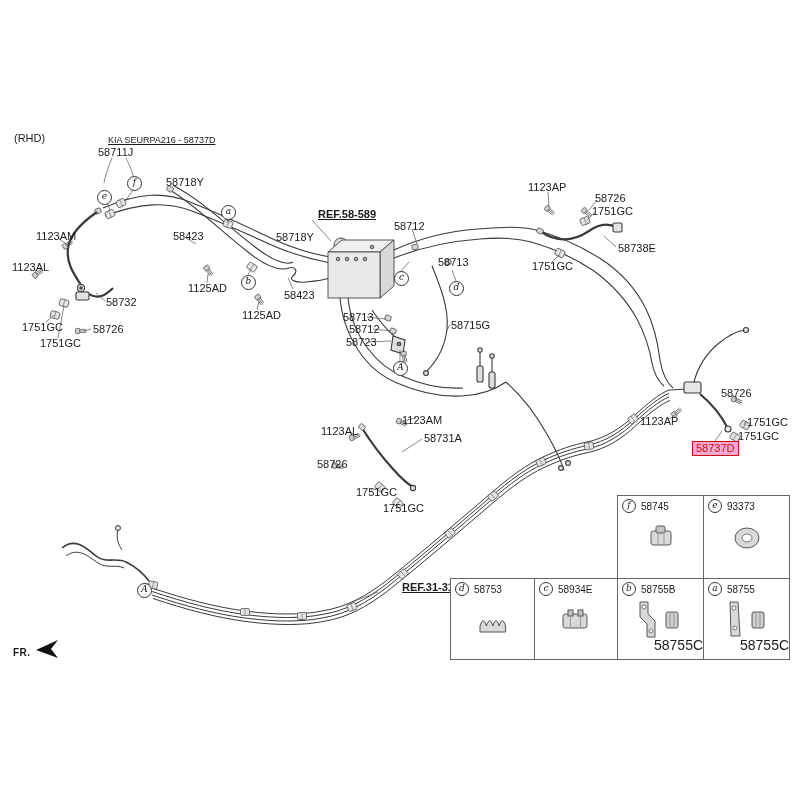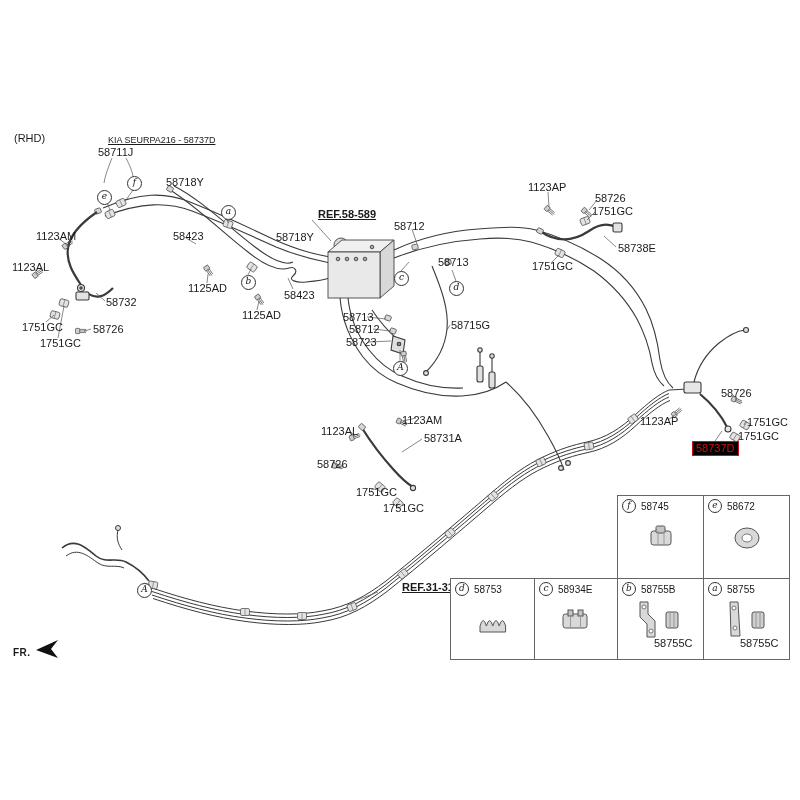--- a/index.html
+++ b/index.html
@@ -3,31 +3,31 @@
 <meta charset="utf-8">
 <style>
   html,body{margin:0;padding:0;background:#fff;}
   .stage{position:relative;width:800px;height:800px;background:#fff;overflow:hidden;
          font-family:"Liberation Sans",sans-serif;color:#1a1a1a;}
   svg.art{position:absolute;left:0;top:0;}
   .lbl{position:absolute;font-size:11px;line-height:1;white-space:nowrap;color:#1a1a1a;}
   .sm{font-size:9px;}
   .u{text-decoration:underline;margin-left:36px;}
   .b{font-weight:bold;}
-  .highlight{color:#cc1111;border:1px solid #cc1111;padding:1px 3px;background:#000000;}
+  .highlight{color:#cc1111;border:1px solid #cc1111;padding:1px 3px;background:#f9a8d4;}
   .callout{position:absolute;width:13px;height:13px;border:1px solid #333;border-radius:50%;
            background:#fff;text-align:center;line-height:13px;
            font:italic 9px "DejaVu Serif",serif;color:#111;}
   .fr{position:absolute;font-weight:bold;font-size:10px;letter-spacing:.5px;}
   .cell{position:absolute;border:1px solid #666;background:#fff;box-sizing:border-box;padding:3px 4px;}
   .cellhead{display:flex;align-items:center;gap:5px;font-size:10px;}
   .co{display:inline-block;width:12px;height:12px;border:1px solid #333;border-radius:50%;
       text-align:center;line-height:12px;font:italic 9px "DejaVu Serif",serif;flex:0 0 auto;}
   .icon-wrap{display:flex;justify-content:center;align-items:center;margin-top:4px;}
-  .sub{position:absolute;font-size:11px;color:#1a1a1a;}
+  .sub{position:absolute;font-size:14px;color:#1a1a1a;}
 </style>
 </head>
 <body>
 
 <div class="stage">
 
   <svg class="art" width="800" height="800" viewBox="0 0 800 800">
     <defs>
       <g id="bolt">
         <rect x="-4.5" y="-2.6" width="4.2" height="5.2" rx="0.8" fill="#cfcfcf" stroke="#444" stroke-width="0.7"></rect>
@@ -278,21 +278,21 @@
         <rect x="18" y="9" width="9" height="7" rx="1.5" fill="#c4c4c4" stroke="#555"></rect>
         <line x1="20" y1="14" x2="20" y2="28" stroke="#999"></line>
         <line x1="26" y1="14" x2="26" y2="28" stroke="#999"></line>
       </svg>
     </div>
   </div>
 
   <div class="cell" style="left:703px;top:495px;width:87px;height:84px;">
     <div class="cellhead">
       <span class="co">e</span>
-      <span>58672</span>
+      <span>93373</span>
     </div>
     <div class="icon-wrap">
       <svg width="46" height="40">
         <ellipse cx="23" cy="21" rx="12" ry="10" fill="#d9d9d9" stroke="#555"></ellipse>
         <ellipse cx="23" cy="21" rx="5" ry="4" fill="#fff" stroke="#777"></ellipse>
       </svg>
     </div>
   </div>
 
   <div class="cell" style="left:450px;top:578px;width:85px;height:82px;">

